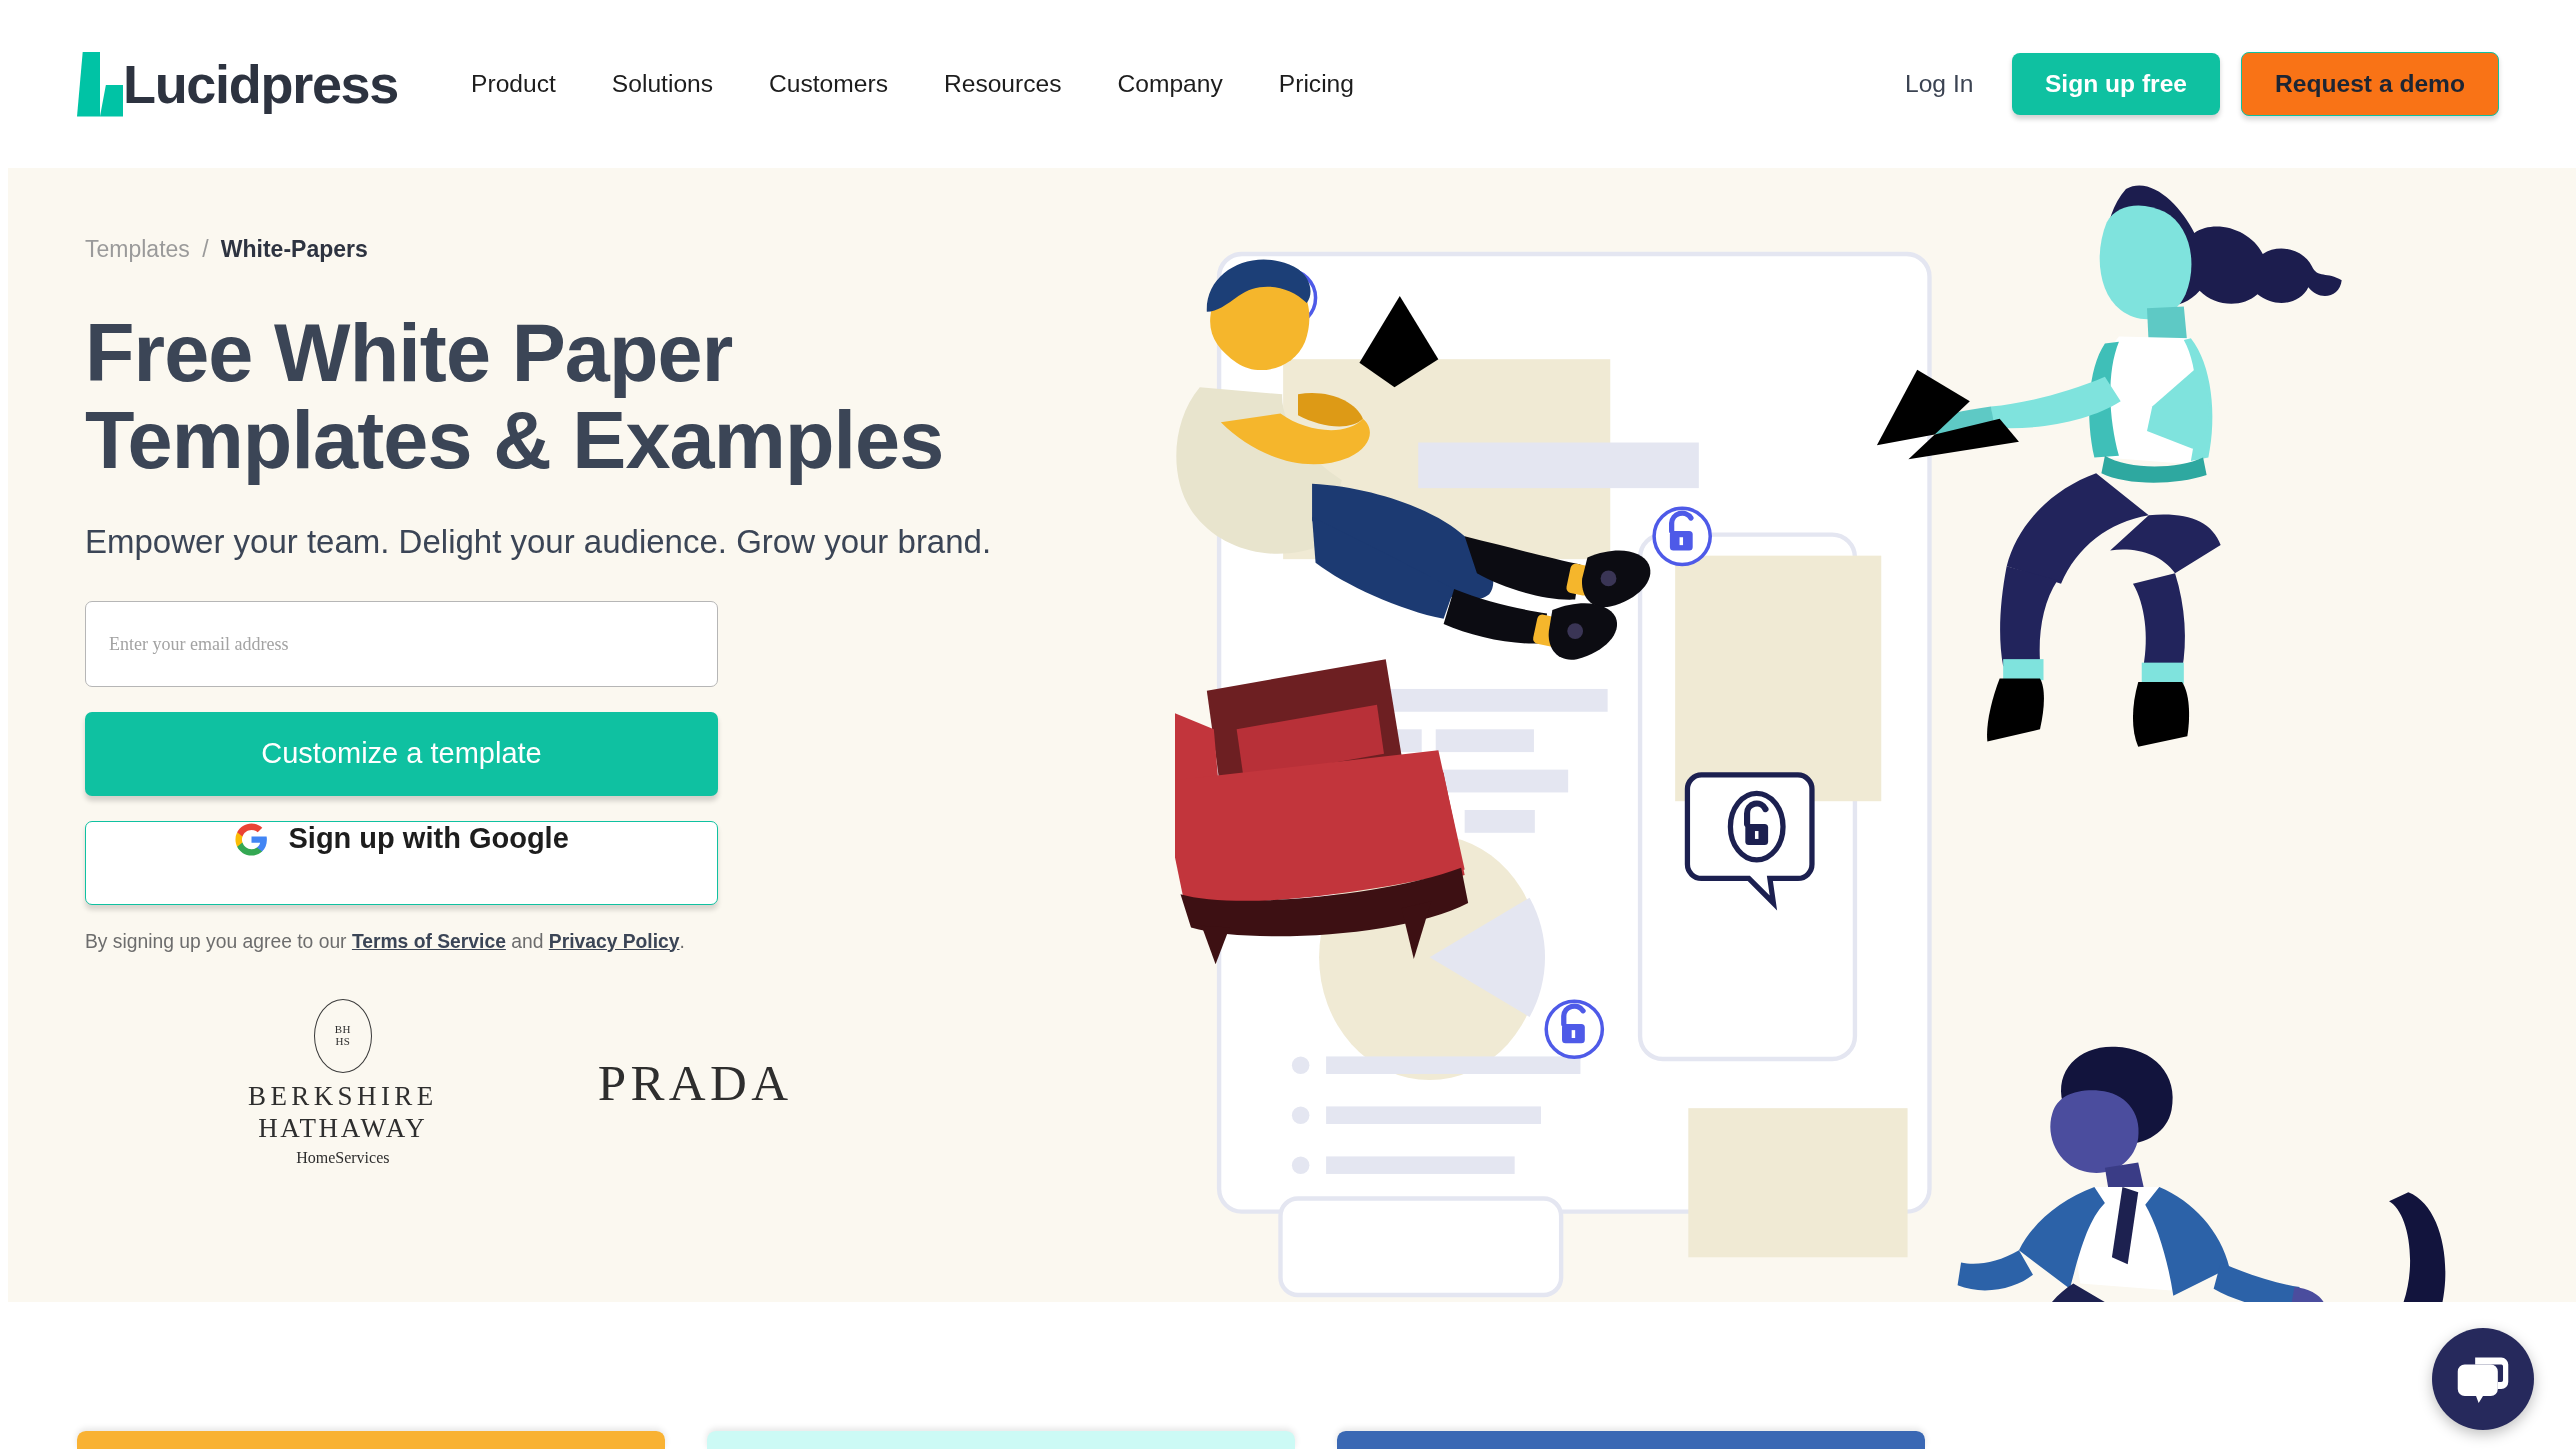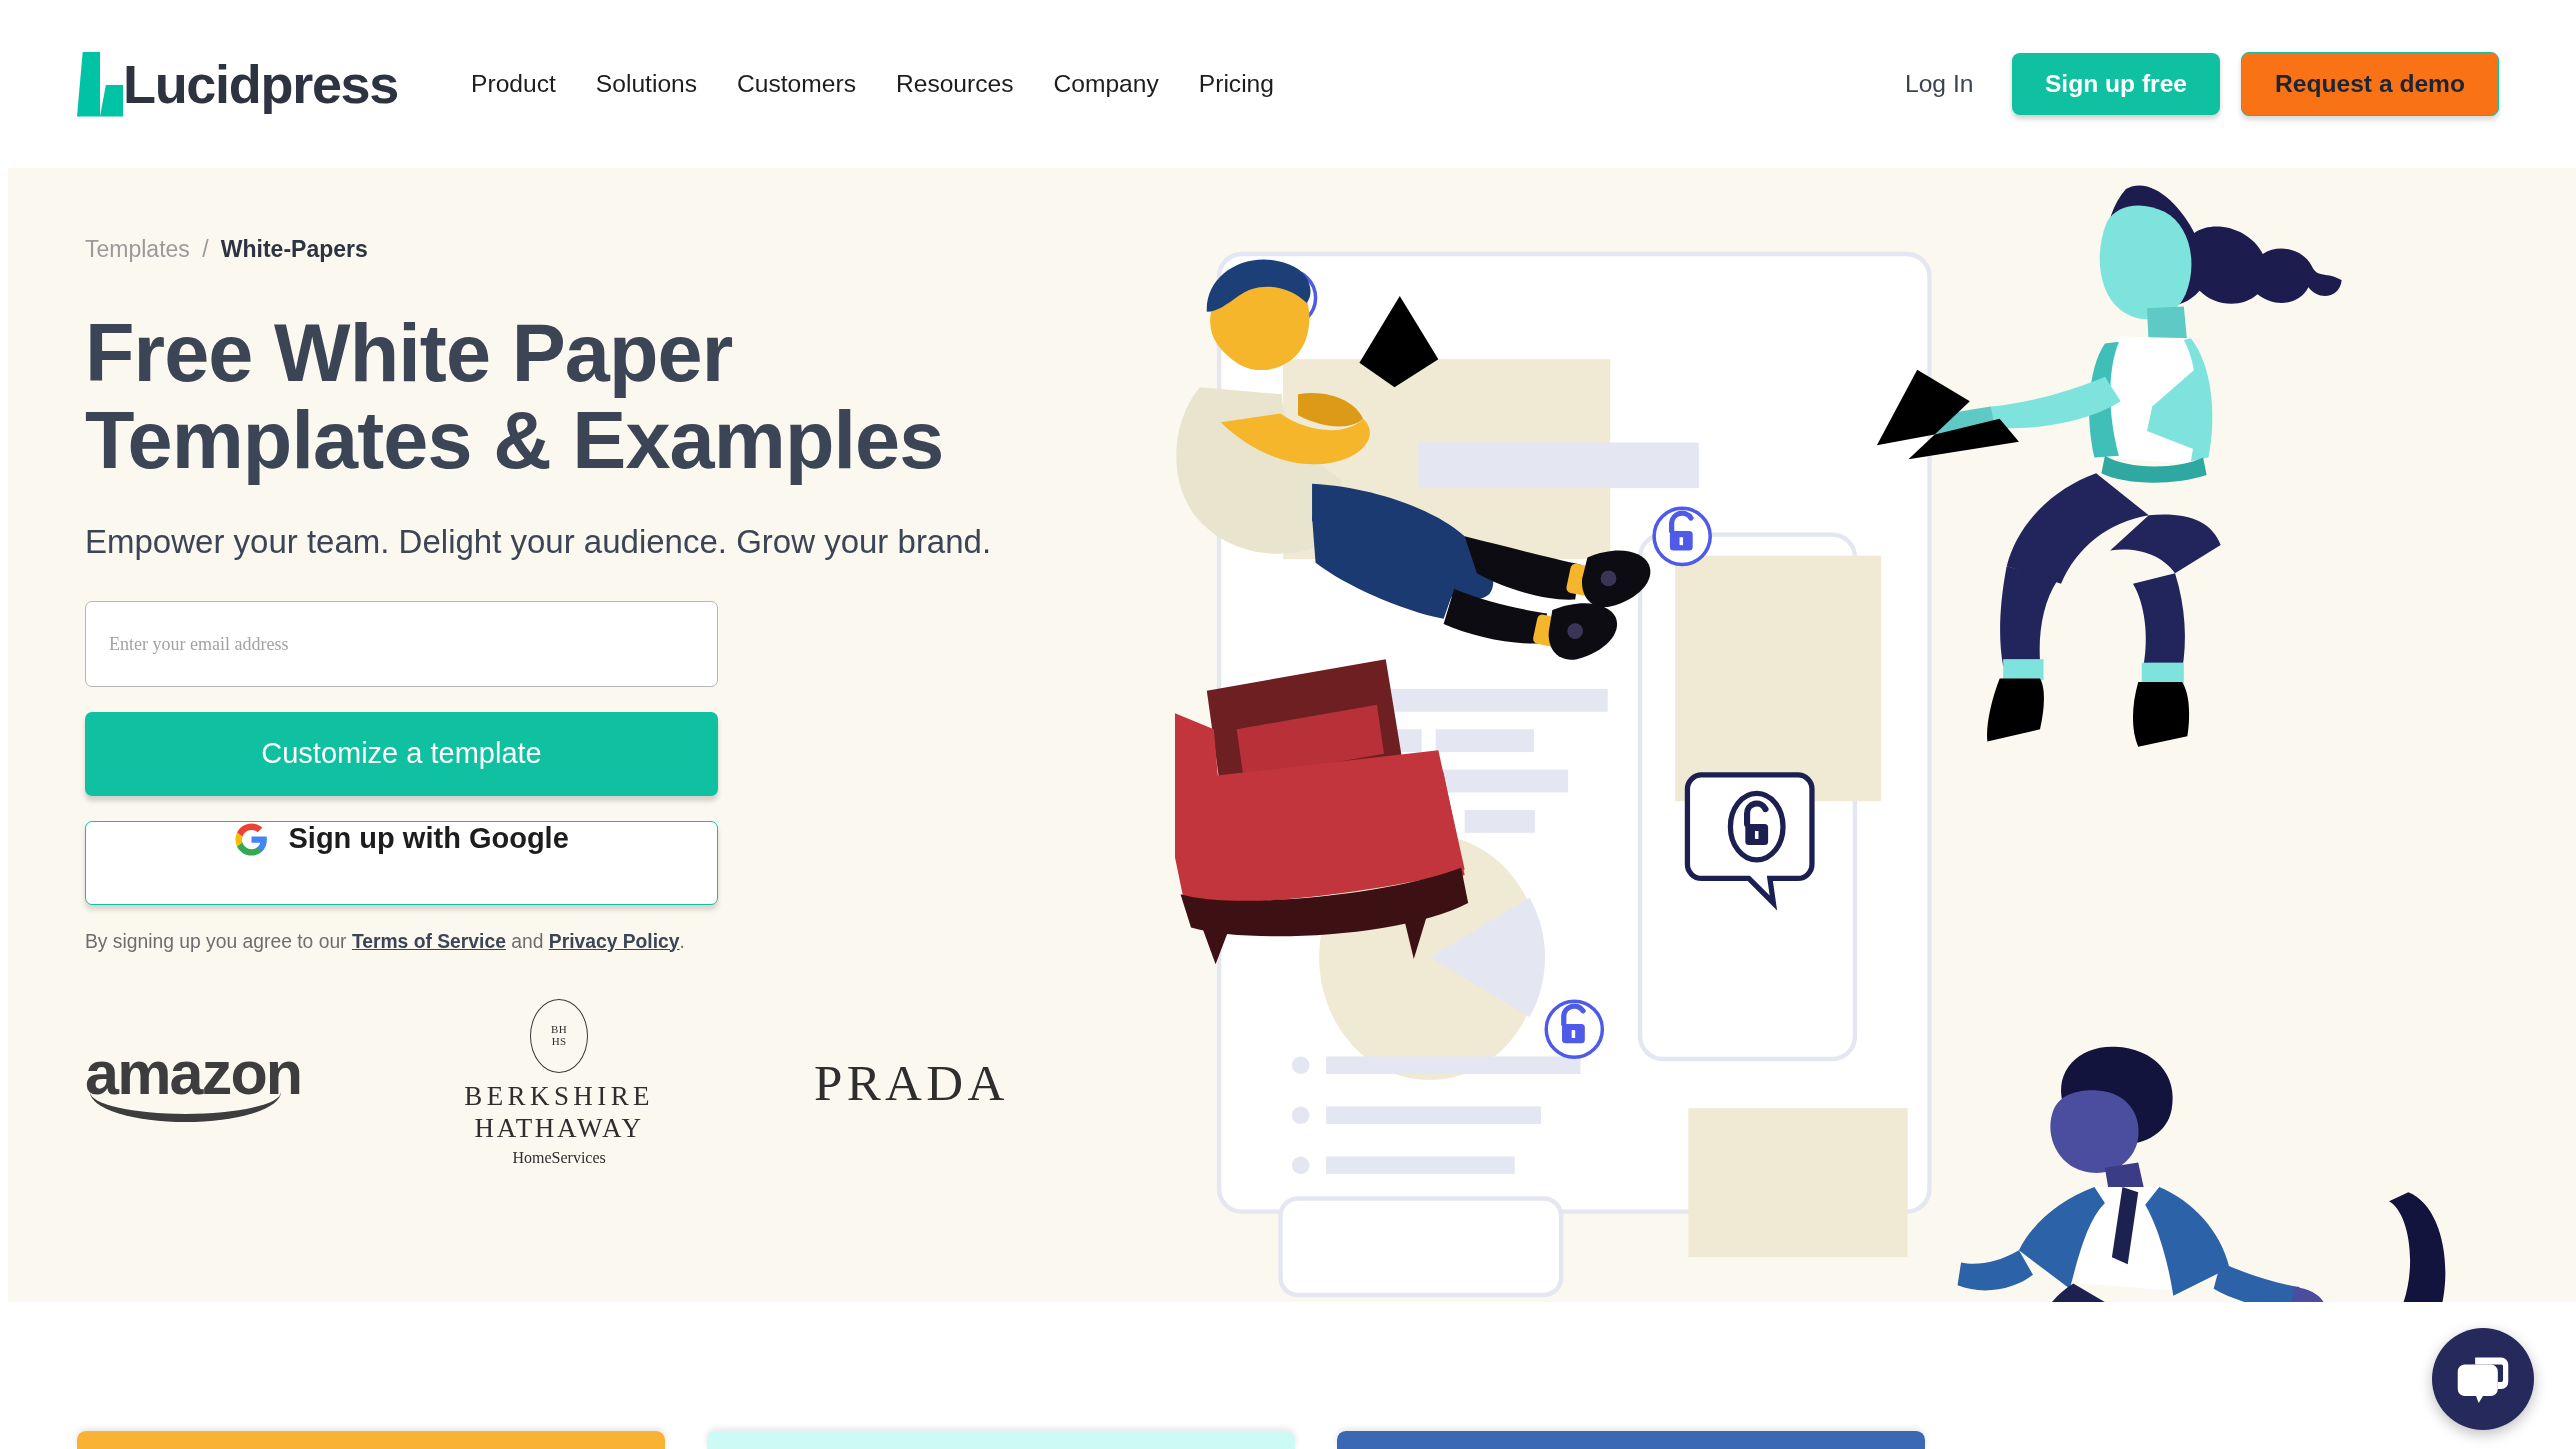--- a/index.html
+++ b/index.html
@@ -35,21 +35,21 @@
     width: 23px; height: 32px;
     background: #00c3a5;
     clip-path: polygon(26% 0%, 100% 0%, 100% 100%, 0% 100%);
   }
   .brand-word {
     font-size: 54px; font-weight: 700; color: #2d3340;
     letter-spacing: -1.3px; line-height: 1;
     font-family: "Liberation Sans", sans-serif;
   }
 
-  .nav { display: flex; align-items: center; gap: 0; margin-left: 53px; }
+  .nav { display: flex; align-items: center; gap: 16px; margin-left: 53px; }
   .nav a {
     font-size: 24.6px; color: #1d1d1d; text-decoration: none;
     padding: 8.8px 20px; white-space: nowrap;
   }
 
   .header-right { margin-left: auto; display: flex; align-items: center; gap: 0; }
   .login-link {
     font-size: 24.6px; color: #3b4352; text-decoration: none;
     padding: 8.8px 21px; margin-right: 17.5px;
   }
@@ -247,24 +247,20 @@
         </svg>
         <span>Sign up with Google</span>
       </button>
 
       <p class="terms">
         <span>By signing up you agree to our </span><a href="#">Terms of Service</a><span> and </span><a href="#">Privacy Policy</a><span>.</span>
       </p>
 
       <div class="logos">
 
-        <div class="logo-amazon">
-          <span>amazon</span>
-          <span class="smile"></span>
-        </div>
 
         <div class="logo-bhhs">
           <div class="seal">
             <span>BH</span>
             <span>HS</span>
           </div>
           <div class="l1">BERKSHIRE</div>
           <div class="l2">HATHAWAY</div>
           <div class="l3">HomeServices</div>
         </div>

